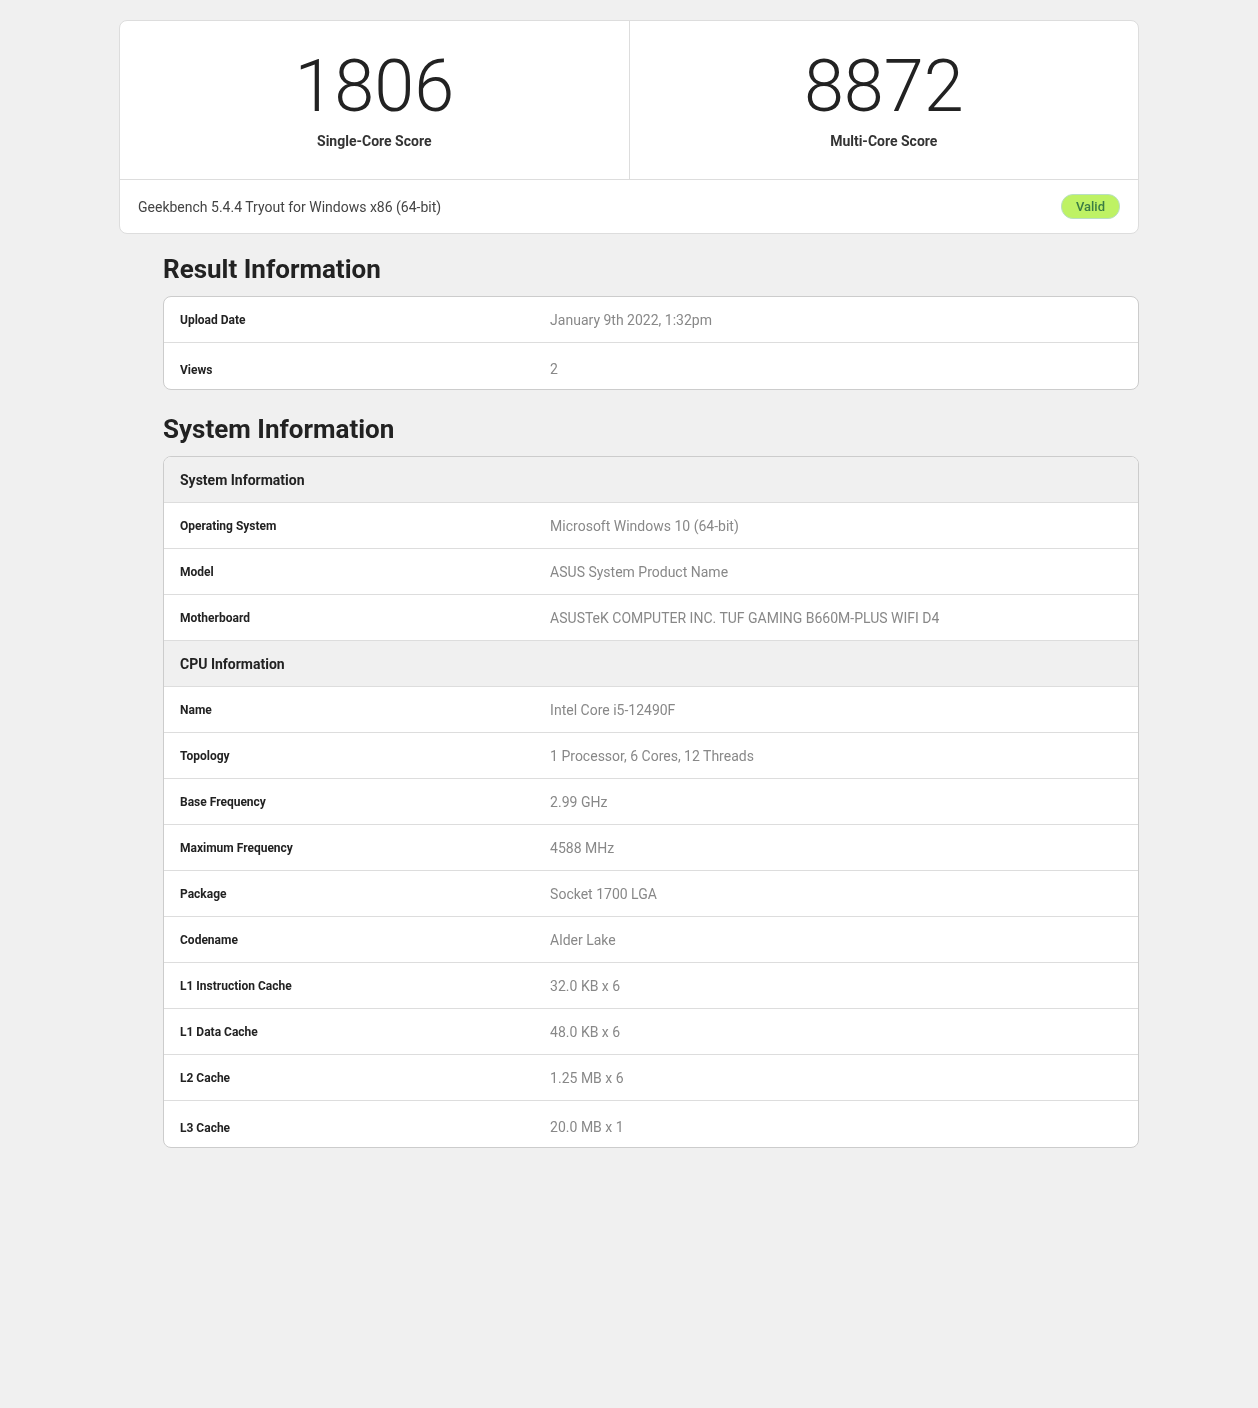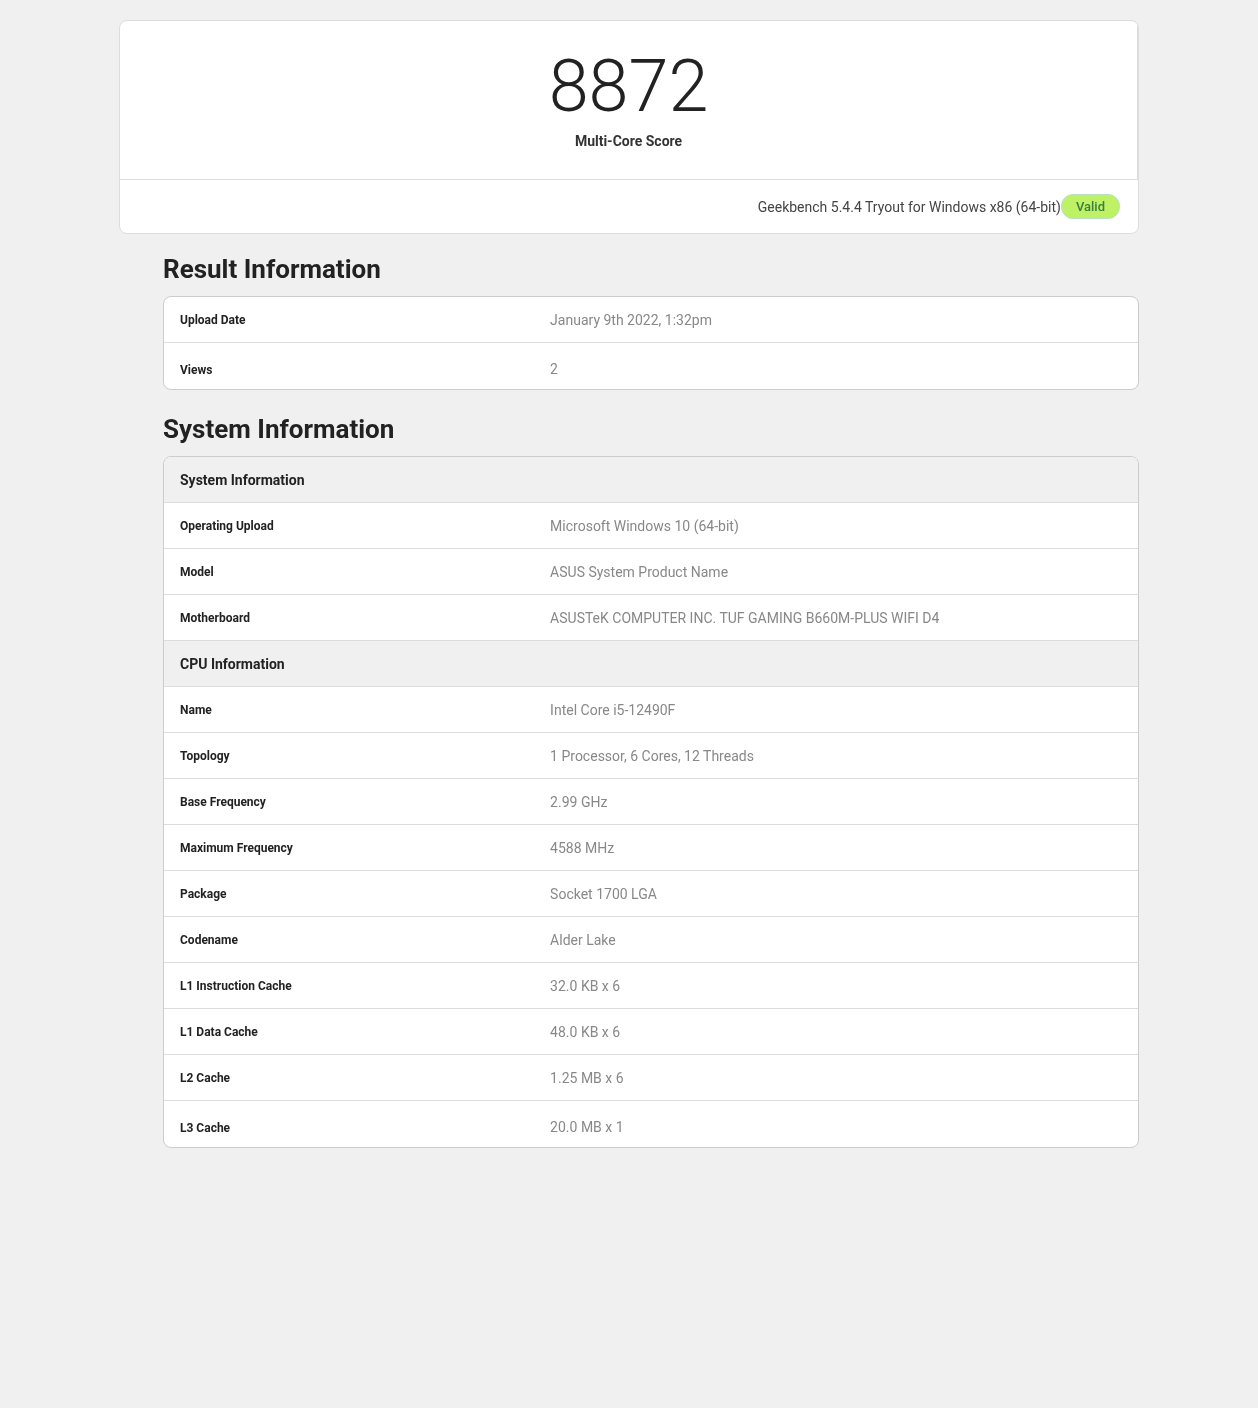--- a/index.html
+++ b/index.html
@@ -55,21 +55,21 @@
 
     .score-label {
       font-size: 14px;
       font-weight: 700;
       color: #333;
     }
 
     .score-footer {
       display: flex;
       align-items: center;
-      justify-content: flex-end;
+      justify-content: space-between;
       padding: 14px 18px;
     }
 
     .score-footer-text {
       font-size: 14px;
       color: #444;
     }
 
     .valid-badge {
       background-color: #bef264;
@@ -140,20 +140,24 @@
     }
   </style>
 </head>
 <body>
 
 <div class="page-container">
 
   <div class="score-card">
     <div class="score-row">
       <div class="score-cell">
+        <div class="score-number">1806</div>
+        <div class="score-label">Single-Core Score</div>
+      </div>
+      <div class="score-cell">
         <div class="score-number">8872</div>
         <div class="score-label">Multi-Core Score</div>
       </div>
     </div>
     <div class="score-footer">
       <span class="score-footer-text">Geekbench 5.4.4 Tryout for Windows x86 (64-bit)</span>
       <span class="valid-badge">Valid</span>
     </div>
   </div>
 
@@ -172,21 +176,21 @@
   </div>
 
   <div class="section">
     <h2 class="section-title">System Information</h2>
     <div class="info-table">
 
       <div class="info-row group-header">
         <div class="info-key">System Information</div>
       </div>
       <div class="info-row">
-        <div class="info-key">Operating Upload</div>
+        <div class="info-key">Operating System</div>
         <div class="info-value">Microsoft Windows 10 (64-bit)</div>
       </div>
       <div class="info-row">
         <div class="info-key">Model</div>
         <div class="info-value">ASUS System Product Name</div>
       </div>
       <div class="info-row">
         <div class="info-key">Motherboard</div>
         <div class="info-value">ASUSTeK COMPUTER INC. TUF GAMING B660M-PLUS WIFI D4</div>
       </div>

